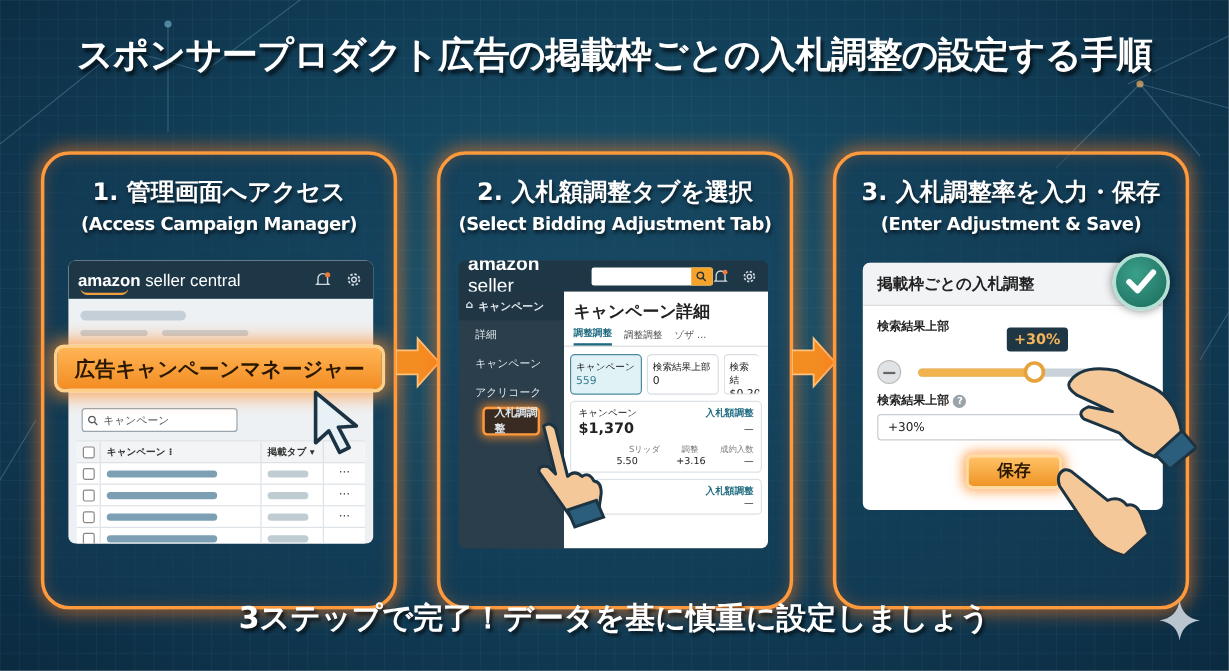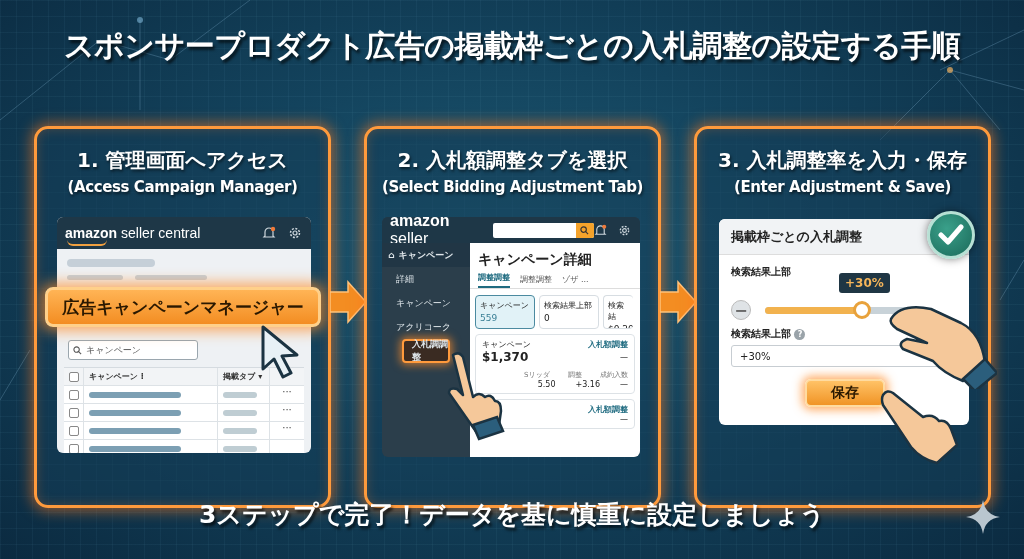--- a/index.html
+++ b/index.html
@@ -1,39 +1,39 @@
 <!DOCTYPE html>
 <html><head>
 <meta charset="utf-8">
 <style>
 *{box-sizing:border-box;margin:0;padding:0}
 html,body{width:1024px;height:559px;overflow:hidden}
 body{position:relative;font-family:"DejaVu Sans",sans-serif;background:radial-gradient(ellipse at 50% 45%,#1d5a74 0%,#13435d 45%,#0b2a40 100%);color:#fff}
 .grid{position:absolute;inset:0;background-image:linear-gradient(rgba(120,190,220,.06) 1px,transparent 1px),linear-gradient(90deg,rgba(120,190,220,.06) 1px,transparent 1px);background-size:16px 16px}
 .netlines{position:absolute;inset:0}
 .title{position:absolute;top:26px;left:0;width:1024px;text-align:center;font-weight:bold;font-size:30px;letter-spacing:-0.5px;text-shadow:2px 3px 3px rgba(0,0,0,.7)}
-.panel{position:absolute;top:126px;width:297px;height:382px;border:3px solid #ff9a3c;border-radius:14px;background:rgba(20,60,85,.55);box-shadow:0 0 14px 3px rgba(255,120,30,.55),inset 0 0 12px rgba(255,120,30,.25)}
+.panel{position:absolute;top:126px;width:297px;height:382px;border:3px solid #ff9a3c;border-radius:24px;background:rgba(20,60,85,.55);box-shadow:0 0 14px 3px rgba(255,120,30,.55),inset 0 0 12px rgba(255,120,30,.25)}
 .p1{left:34px}.p2{left:364px}.p3{left:694px}
 .ptitle{text-align:center;font-weight:bold;font-size:20px;margin-top:18px;text-shadow:1px 2px 3px rgba(0,0,0,.6)}
 .psub{text-align:center;font-weight:bold;font-size:15px;margin-top:4px;text-shadow:1px 2px 3px rgba(0,0,0,.6);letter-spacing:-0.4px}
 .arrow{position:absolute;top:280px;width:36px;height:44px}
 .a1{left:330px}.a2{left:660px}
 
 .win1{position:absolute;left:20px;top:88px;width:254px;height:236px;border-radius:6px;overflow:hidden;background:#eef1f4}
 .win-head{height:32px;background:#1e3747;display:flex;align-items:center;padding:0 8px}
 .logo{font-family:"Liberation Sans",sans-serif;font-size:14px;color:#fff;position:relative}
 .logo b{font-weight:bold}
 .logo .smile{position:absolute;left:2px;bottom:-5px;width:40px;height:6px;border-bottom:2px solid #f0a040;border-radius:0 0 40px 40px}
 .ic{width:16px;height:16px;margin-left:auto;display:flex;align-items:center;justify-content:center}
 .ic+.ic{margin-left:10px}
 .bar{height:8px;border-radius:4px;background:#c5cfd8}
 .cta{position:absolute;left:8px;top:158px;width:276px;height:40px;border-radius:8px;background:linear-gradient(#ffb455,#f38d22);border:3px solid #ffd08a;box-shadow:0 0 14px 4px rgba(255,140,40,.7);color:#2a1800;font-weight:bold;font-size:17px;display:flex;align-items:center;justify-content:center}
 .search1{position:absolute;left:11px;top:123px;width:130px;height:20px;border:1px solid #9aa6ae;border-radius:3px;background:#fff;font-size:9px;color:#555;display:flex;align-items:center;padding-left:4px;gap:4px}
 .tbl{position:absolute;left:7px;top:150px;width:240px;border-top:1px solid #d5dbe0;background:#fff}
-.tr{display:flex;height:18px;border-bottom:1px solid #dde2e6;align-items:flex-start}
+.tr{display:flex;height:18px;border-bottom:1px solid #dde2e6;align-items:center}
 .tr.h{background:#f2f4f6;font-size:8px;color:#333;font-weight:bold}
 .c0{width:20px;border-right:1px solid #dde2e6;height:100%;display:flex;align-items:center;justify-content:center}
 .cb{width:10px;height:10px;border:1px solid #888;border-radius:2px;background:#fff}
 .c1{width:134px;border-right:1px solid #dde2e6;height:100%;display:flex;align-items:center;padding-left:5px}
 .c2{width:52px;border-right:1px solid #dde2e6;height:100%;display:flex;align-items:center;padding-left:5px}
 .c3{flex:1;text-align:center;font-size:10px;color:#444}
 .lb{height:6px;border-radius:3px;background:#7c9fb3;width:92px}
 .sb{height:6px;border-radius:3px;background:#bfcdd3;width:34px}
 
 .win2{position:absolute;left:15px;top:88px;width:258px;height:240px;border-radius:6px;overflow:hidden;background:#2b3e4b}
@@ -51,21 +51,21 @@
 .tab.active{color:#1f6b80;border-bottom:2px solid #1f6b80;font-weight:bold}
 .cards{display:flex;gap:4px;padding:6px 5px 0}
 .card{width:60px;height:34px;border:1px solid #d7dde2;border-radius:4px;font-size:8px;padding:4px}
 .card.hl{background:#e1f2f7;border-color:#4b8aa0}
 .card .v{font-size:9px;margin-top:2px}
 .box{margin:5px 5px 0;border:1px solid #dde2e6;border-radius:4px;padding:4px 6px;font-size:8px}
 .row{display:flex;justify-content:space-between;align-items:center}
 .lnk{color:#1f6b80;font-weight:bold}
 .big{font-size:12px;font-weight:bold}
 .sub3{display:flex;justify-content:flex-end;gap:18px;margin-top:6px;font-size:7px;color:#777}
-.sub3v{display:flex;justify-content:flex-end;gap:20px;font-size:8px;color:#222}
+.sub3v{display:flex;justify-content:flex-end;gap:32px;font-size:8px;color:#222}
 
 .win3{position:absolute;left:22px;top:90px;width:250px;height:206px;border-radius:6px;background:#fff;color:#222;overflow:hidden}
 .w3head{height:36px;background:#f1f3f5;border-bottom:1px solid #ddd;font-size:13px;font-weight:bold;display:flex;align-items:center;padding-left:12px}
 .w3lab{font-size:10px;font-weight:bold;padding:10px 12px 0}
 .slider{position:relative;height:30px;margin:6px 12px 0}
 .minus{position:absolute;left:0;top:3px;width:20px;height:20px;border-radius:50%;background:#dfe3e6;border:1px solid #bbb;display:flex;align-items:center;justify-content:center;color:#666;font-weight:bold}
 .track{position:absolute;left:34px;top:10px;width:150px;height:7px;border-radius:4px;background:#c8d2d8}
 .fill{position:absolute;left:0;top:0;height:7px;width:62%;border-radius:4px;background:#f2b24e}
 .thumb{position:absolute;left:88px;top:-6px;width:18px;height:18px;border-radius:50%;background:#fff;border:3px solid #e8a23c}
 .tip{position:absolute;left:74px;top:-34px;background:#1f3644;color:#f5b55a;font-weight:bold;font-size:12px;padding:3px 6px;border-radius:3px}

